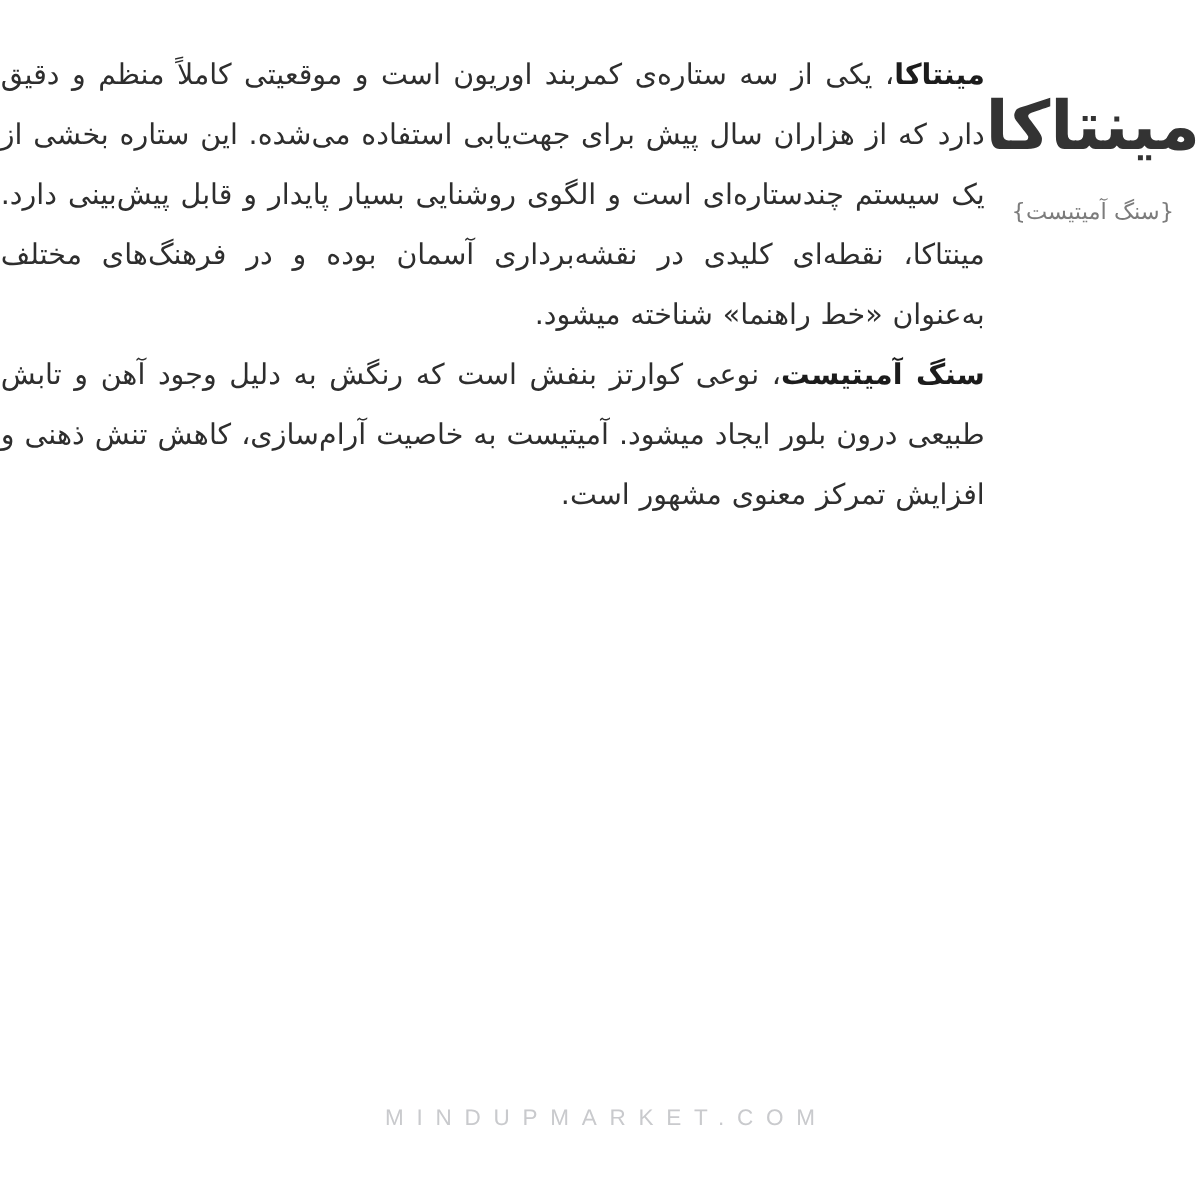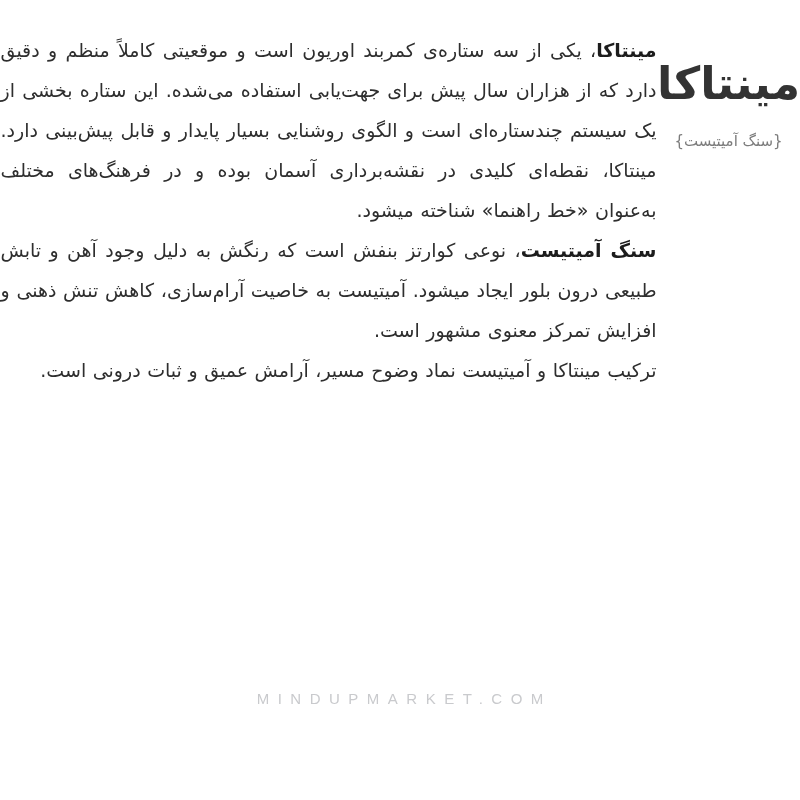--- a/index.html
+++ b/index.html
@@ -87,21 +87,21 @@
   }
 
   
   .footer {
     position: absolute;
     left: 0;
     right: 0;
     bottom: 0;
     height: 110px;
     display: flex;
-    align-items: flex-start;
+    align-items: center;
     justify-content: center;
     direction: ltr;
   }
 
   .watermark {
     font-family: "Liberation Sans", "DejaVu Sans", sans-serif;
     font-size: 15px;
     font-weight: 400;
     letter-spacing: 8.5px;
     color: #c9cacd;
@@ -120,21 +120,20 @@
     <h1 class="doc-title">مینتاکا</h1>
     <div class="doc-subtitle">{سنگ آمیتیست}</div>
   </header>
 
   <section class="content">
 
     <p class="para"><span class="lead">مینتاکا</span><span>، یکی از سه ستاره‌ی کمربند اوریون است و موقعیتی کاملاً منظم و دقیق دارد که از هزاران سال پیش برای جهت‌یابی استفاده می‌شده. این ستاره بخشی از یک سیستم چندستاره‌ای است و الگوی روشنایی بسیار پایدار و قابل پیش‌بینی دارد. مینتاکا، نقطه‌ای کلیدی در نقشه‌برداری آسمان بوده و در فرهنگ‌های مختلف به‌عنوان «خط راهنما» شناخته میشود.</span></p>
 
     <p class="para"><span class="lead">سنگ آمیتیست</span><span>، نوعی کوارتز بنفش است که رنگش به دلیل وجود آهن و تابش طبیعی درون بلور ایجاد میشود. آمیتیست به خاصیت آرام‌سازی، کاهش تنش ذهنی و افزایش تمرکز معنوی مشهور است.</span></p>
 
-    <p class="para"><span class="lead"></span><span>ترکیب مینتاکا و آمیتیست نماد وضوح مسیر، آرامش عمیق و ثبات درونی است.</span></p>
 
   </section>
 
   <footer class="footer">
     <div class="watermark">MINDUPMARKET.COM</div>
   </footer>
 
 </div>
 
 </body></html>

